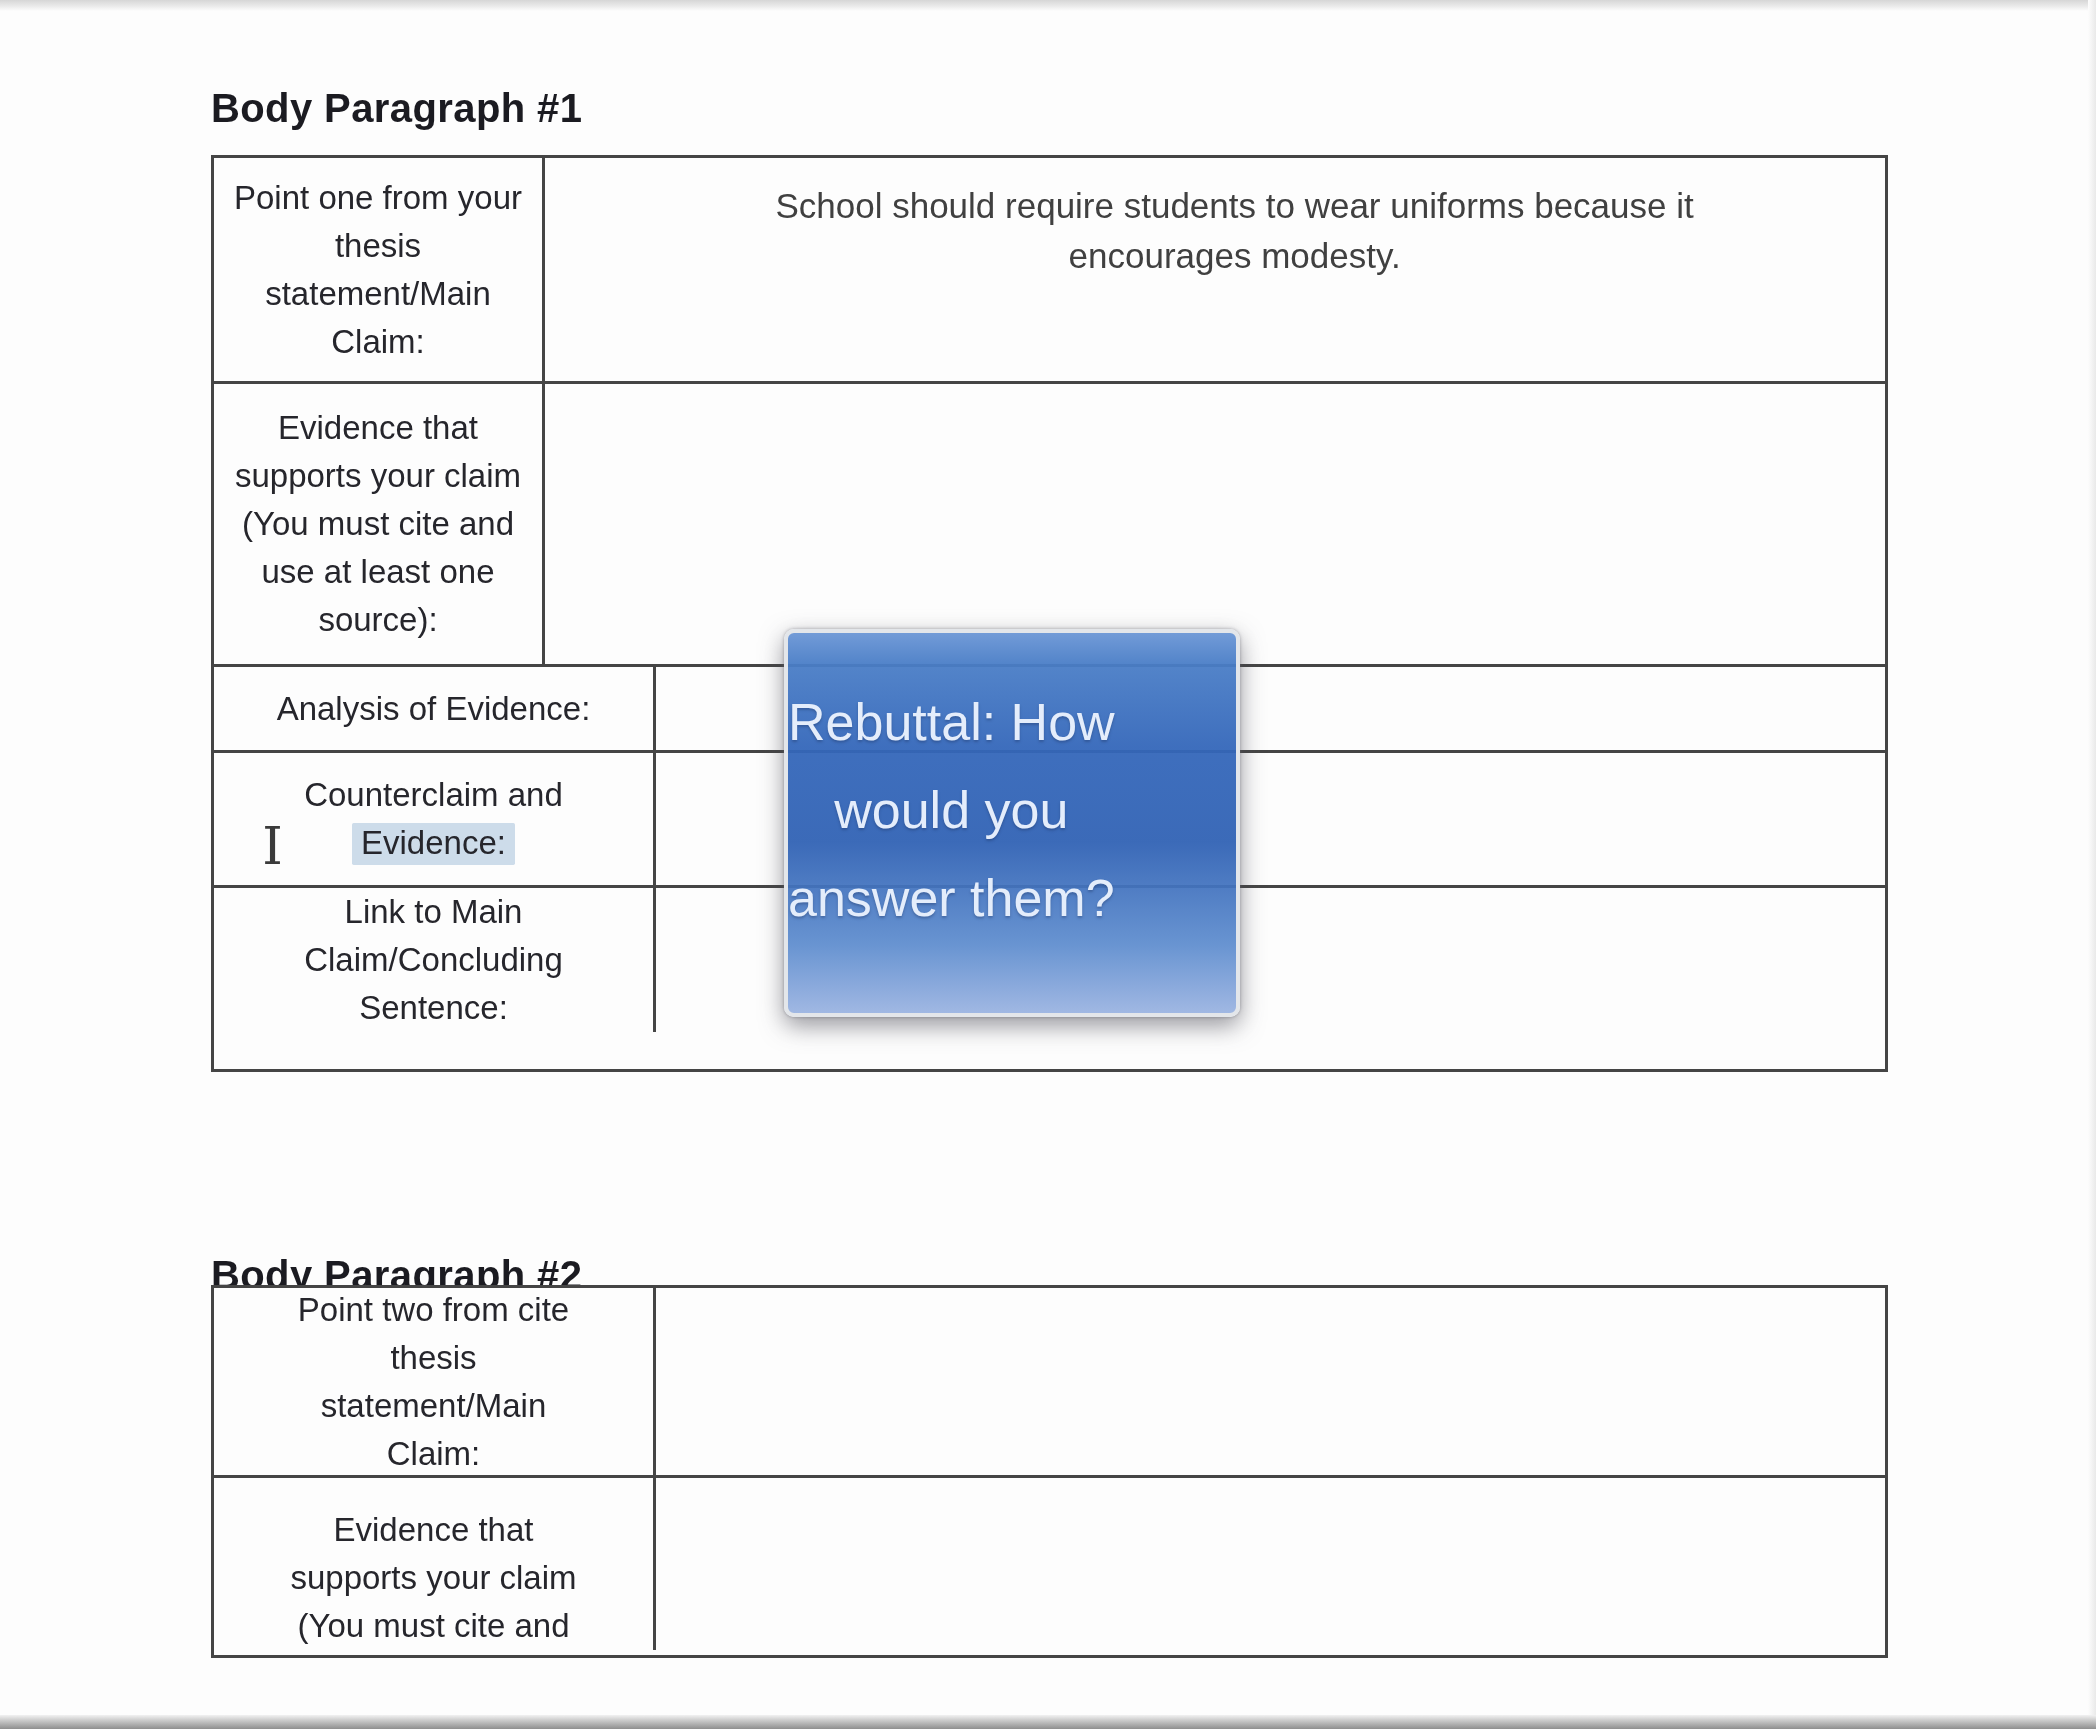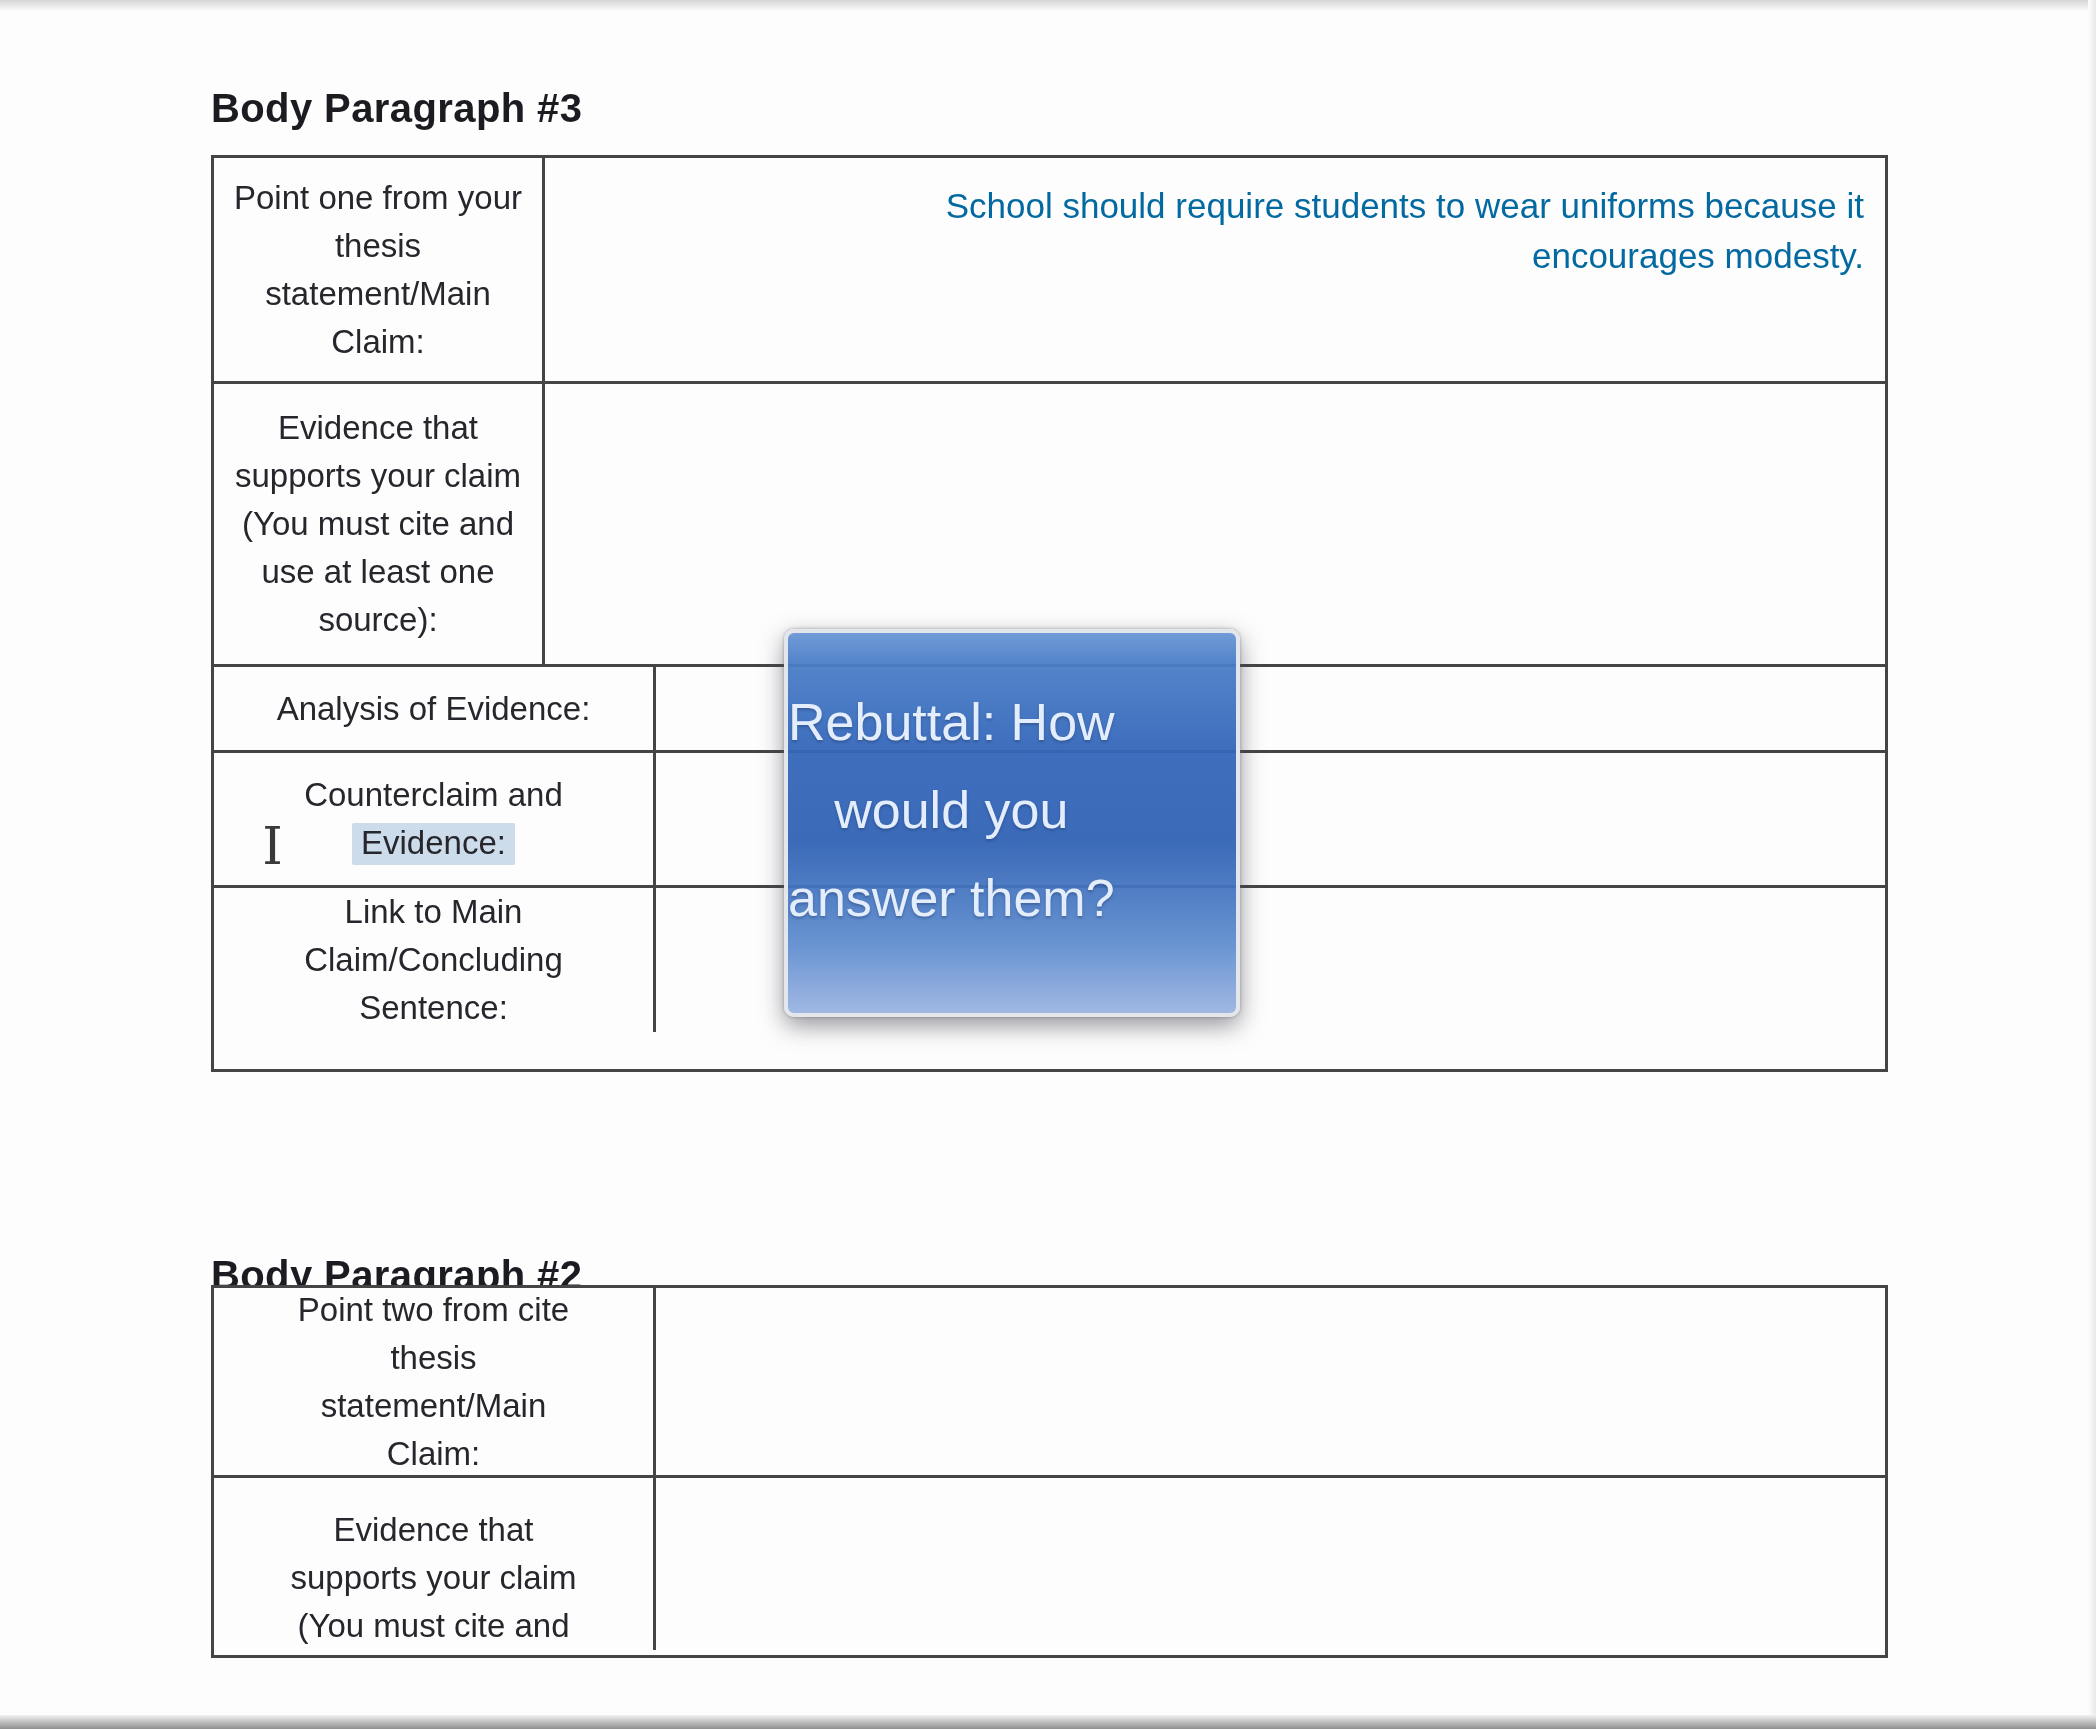--- a/index.html
+++ b/index.html
@@ -31,22 +31,22 @@
   .trow.last{border-bottom:none;flex-direction:column;}
   .cell{box-sizing:border-box;}
   .label-cell{
     border-right:3.5px solid #454545;
     display:flex;flex-direction:column;align-items:center;justify-content:center;
     text-align:center;font-size:33px;line-height:48px;color:#26262c;
     white-space:pre-line;overflow:visible;flex-shrink:0;
   }
   .label-narrow{width:331px;}
   .label-wide{width:442px;}
-  .content-cell{flex:1;font-size:35px;line-height:50px;color:#0369a1;
-    text-align:right;white-space:pre-line;padding:23px 21px 0 12.2px;}
+  .content-cell{flex:1;font-size:35px;line-height:50px;color:#404040;
+    text-align:center;white-space:pre-line;padding:23px 21px 0 12.2px;}
   .top-align{justify-content:flex-start;padding-top:28px;}
 
   .selection-hl{background:#cddcea;padding:0.9px 8.7px 3.5px 8.7px;border-radius:1.7px;}
 
   .ibeam{
     position:absolute;left:255px;top:816px;width:35px;height:61px;
     font-family:"DejaVu Serif", serif;font-size:52px;line-height:61px;color:#3a3a3a;
     text-shadow:0 0 2.6px #ffffff,0 0 2.6px #ffffff;text-align:center;
   }
 
@@ -70,21 +70,21 @@
     text-shadow:0 1.7px 2.6px rgba(25,45,90,0.35);
   }
 </style>
 </head>
 <body>
 
 <div class="edge-top"></div>
 <div class="edge-right"></div>
 <div class="edge-bottom"></div>
 
-<div id="heading1" class="heading">Body Paragraph #3</div>
+<div id="heading1" class="heading">Body Paragraph #1</div>
 
 <div id="table1" class="gtable">
   <div class="trow" style="height:226px;">
     <div class="cell label-cell label-narrow">Point one from your
 thesis
 statement/Main
 Claim:</div>
     <div class="cell content-cell">School should require students to wear uniforms because it
 encourages modesty.</div>
   </div>

